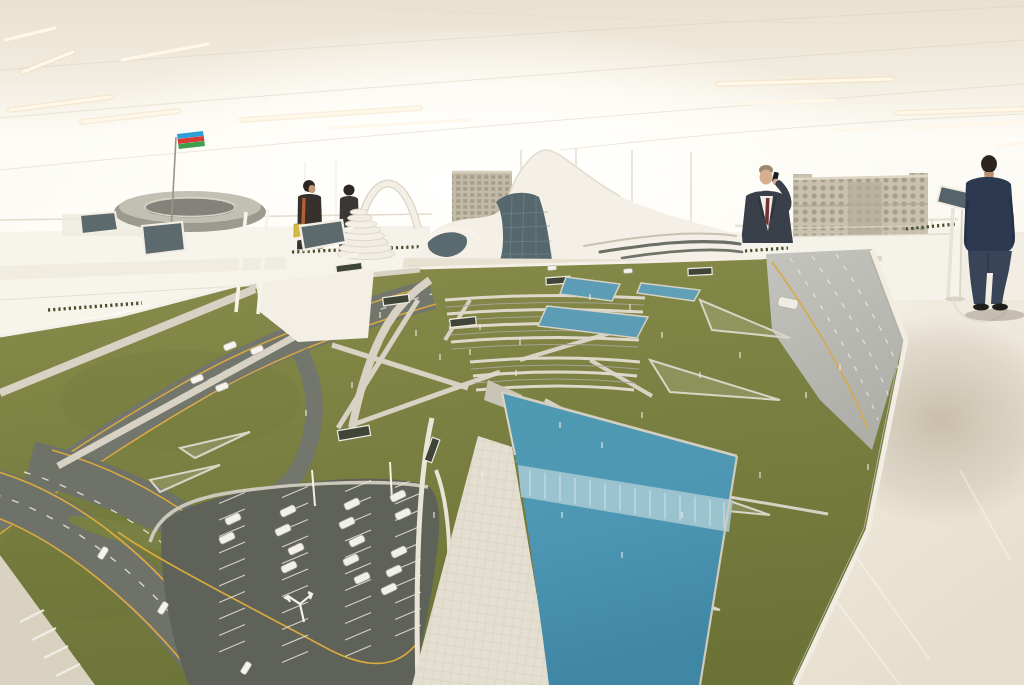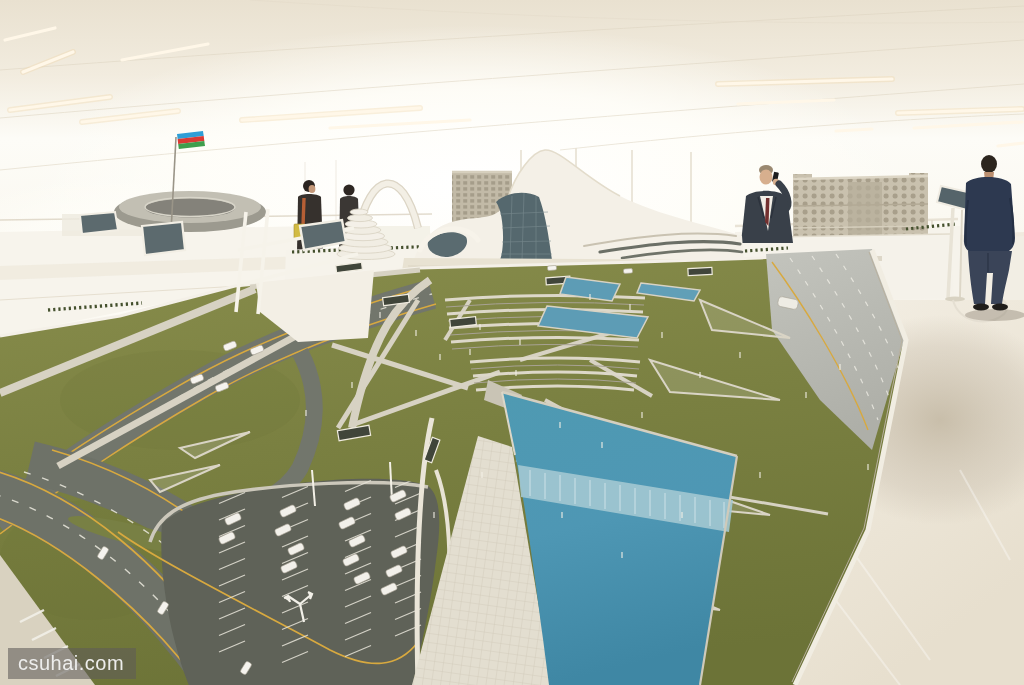--- a/index.html
+++ b/index.html
@@ -555,16 +555,13 @@
     <polygon points="984,172 994,172 993,181 985,181" fill="#bb8f70"></polygon>
     <path d="M966,183 C975,175 1003,175 1011,184 L1015,238 C1015,248 1009,253 1001,253 L975,253 C968,253 963,247 964,238 Z" fill="#2d3950"></path>
     <path d="M968,200 C966,216 965,232 966,246 M1010,198 C1013,214 1014,230 1013,244" stroke="#253044" stroke-width="2" fill="none"></path>
     <path d="M968,251 L1012,251 L1009,270 C1007,280 1004,290 1002,304 L991,304 L993,273 L987,273 L985,304 L974,304 C971,288 969,268 968,251 Z" fill="#3a4458"></path>
     <path d="M988,253 L988,272" stroke="#2e3749" stroke-width="1.6"></path>
     <ellipse cx="981" cy="307" rx="8" ry="3.4" fill="#1f1d1a"></ellipse>
     <ellipse cx="1000" cy="307" rx="8" ry="3.4" fill="#1f1d1a"></ellipse>
   </g>
 </svg>
 
-<div class="watermark">
-  <span>csuhai.com</span>
 </div>
-</div>
 
 </body></html>

